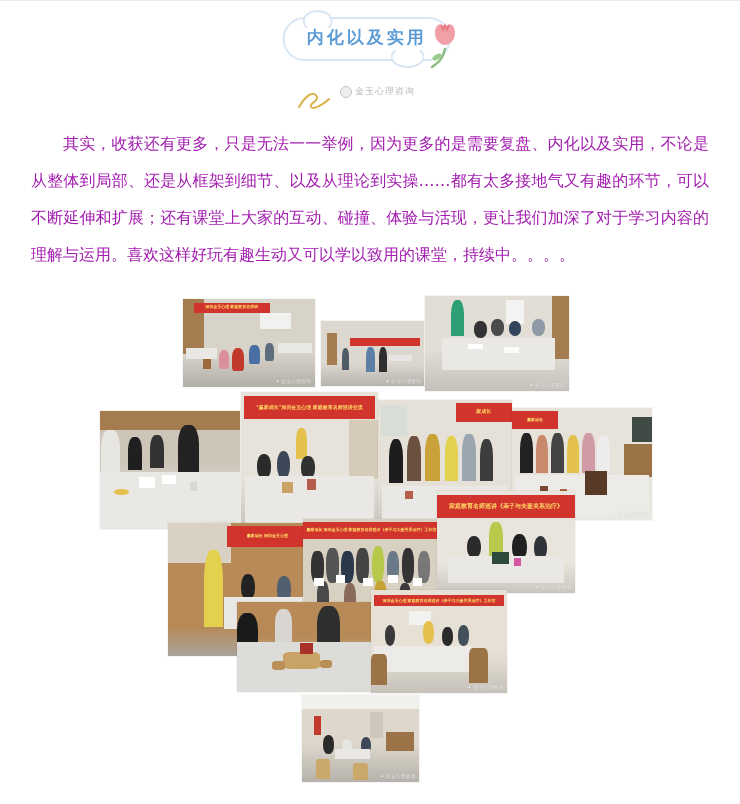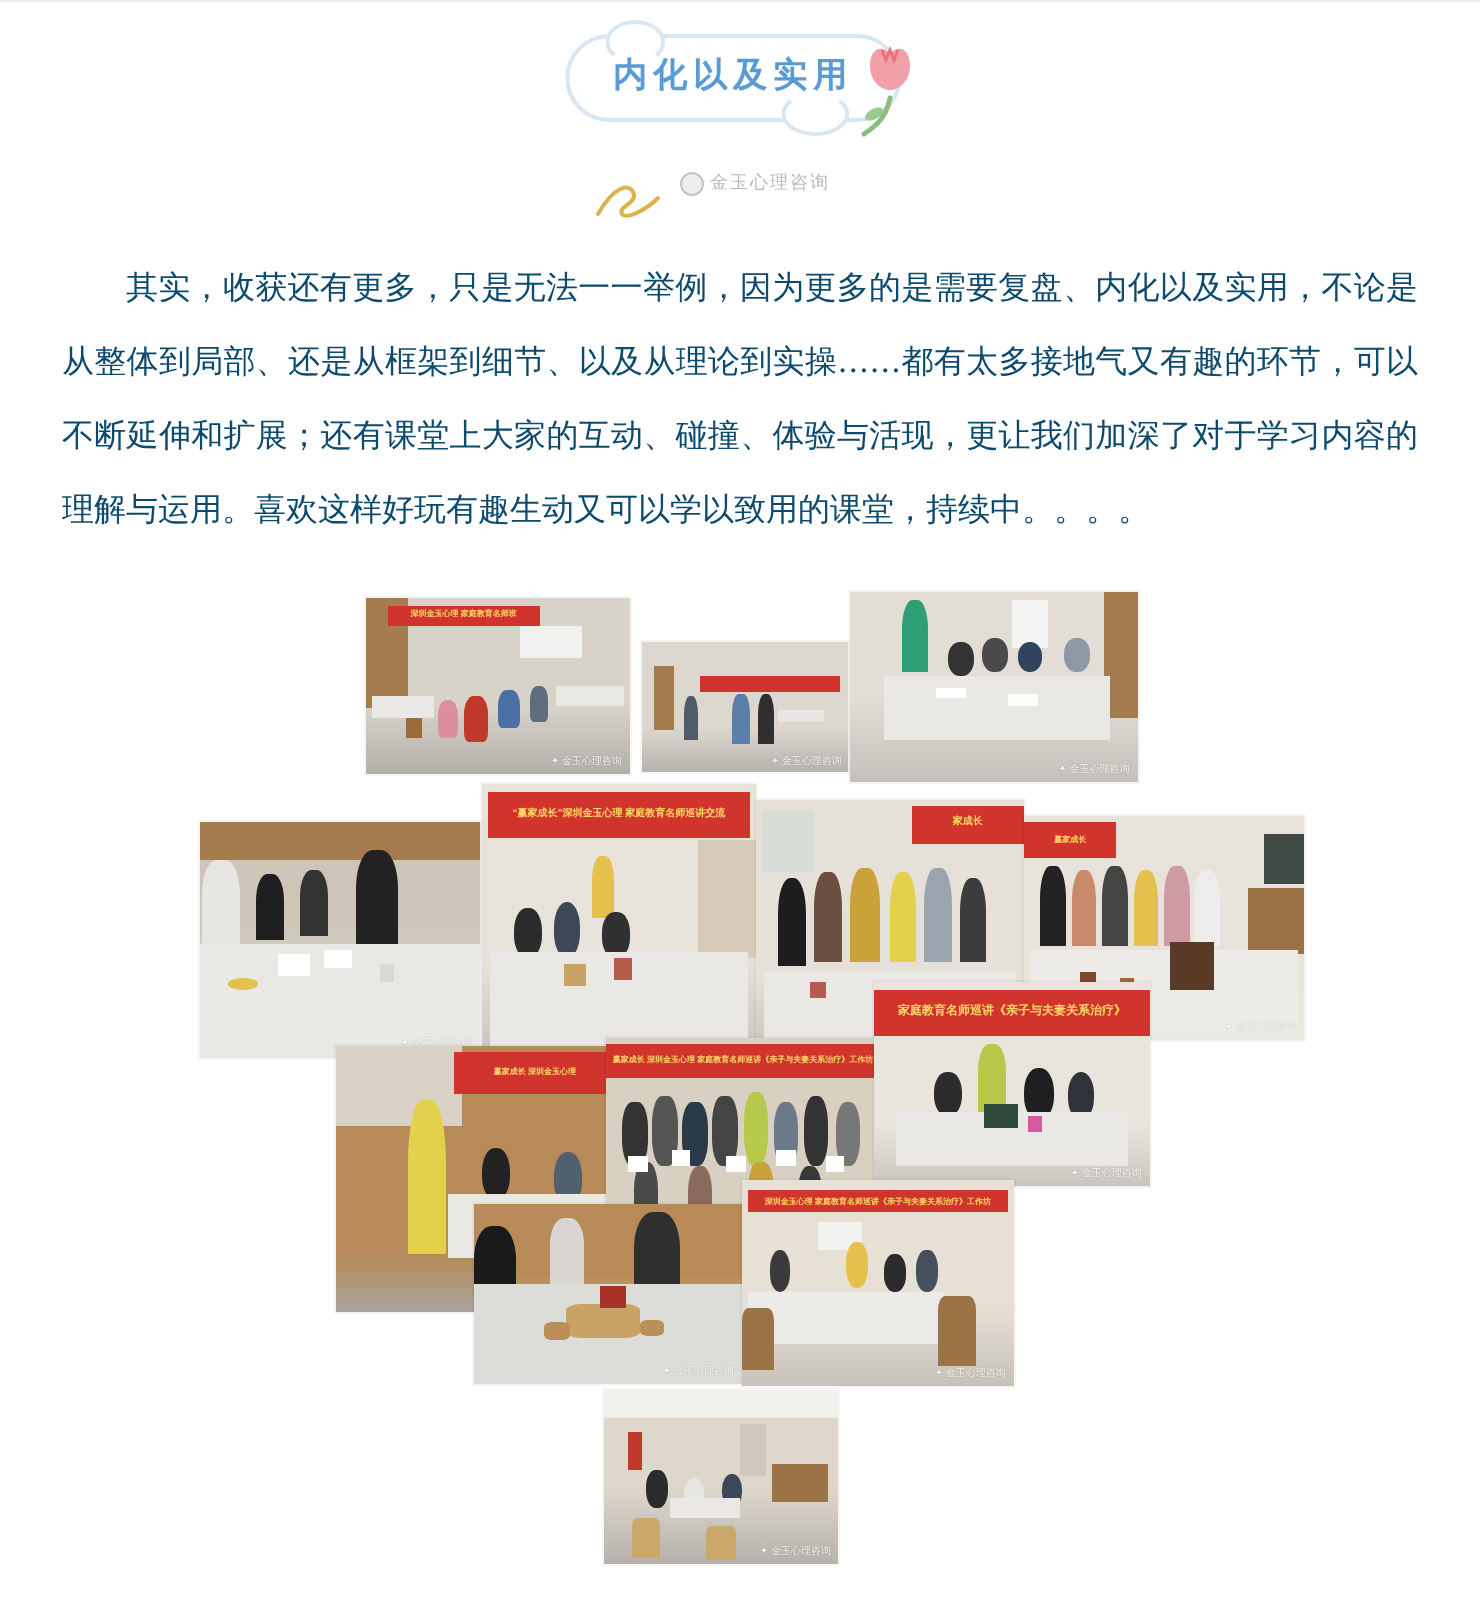--- a/index.html
+++ b/index.html
@@ -33,21 +33,21 @@
     color:#b9b9b9;font-size:9px;letter-spacing:1px;
   }
   .hdr-watermark .dot{
     width:10px;height:10px;border:1px solid #c4c4c4;border-radius:50%;
     display:inline-block;background:#eeeeee;
   }
   
   .article{
     margin:6px 31px 0 31px;
     font-family:"DejaVu Serif","Liberation Serif",serif;
-    font-size:16px;line-height:37px;color:#0c4a6e;
+    font-size:16px;line-height:37px;color:#a21caf;
     text-align:justify;text-indent:2em;
   }
   
   .collage{position:absolute;left:0;top:0;width:740px;height:804px;pointer-events:none;}
   .photo{
     position:absolute;overflow:hidden;pointer-events:auto;
     box-shadow:0 0 0 1px rgba(0,0,0,0.04);
   }
   .blob{position:absolute;overflow:hidden;}
   .blob.txt{

